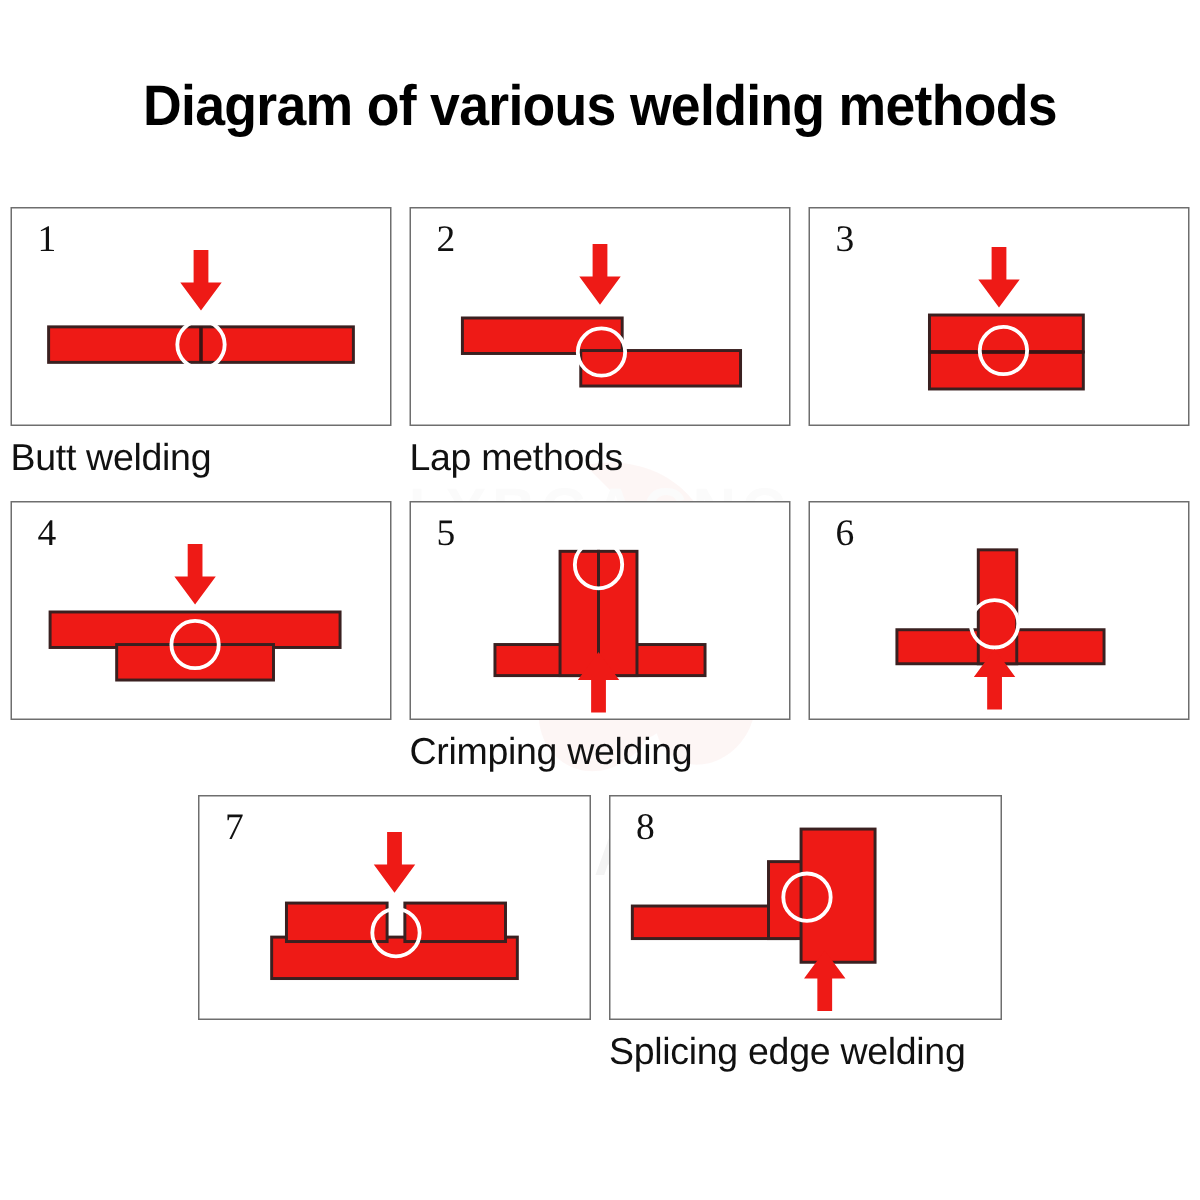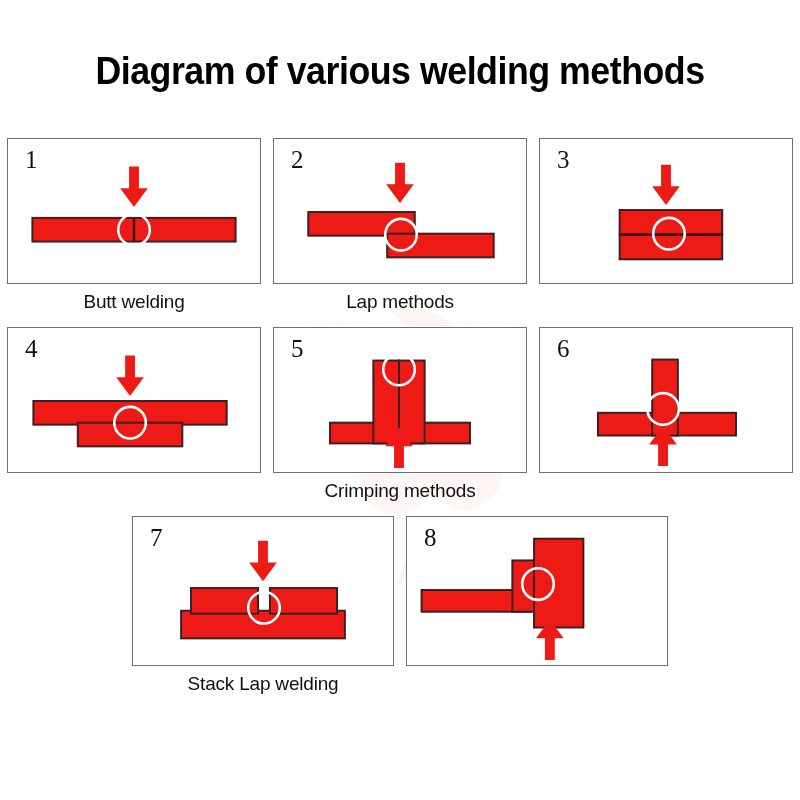--- a/index.html
+++ b/index.html
@@ -91,23 +91,23 @@
     line-height: 1;
   }
   .panel-svg {
     position: absolute;
     inset: 0;
     width: 100%;
     height: 100%;
   }
   .panel-caption {
     margin-top: 7px;
-    text-align: center;
-    font-family: "Liberation Sans", sans-serif;
-    font-size: 19px;
+    text-align: left;
+    font-family: "Liberation Sans", sans-serif;
+    font-size: 25px;
     color: #111111;
     white-space: nowrap;
     letter-spacing: -0.2px;
   }
   .row-3 .panel-cell { width: 262px; }
   .row-3 .panel-box { width: 262px; height: 150px; }
 
   
   .weld-part { stroke: #3a2020; stroke-width: 2; }
   .seam-line { stroke: #3a1414; stroke-width: 2.4; }
@@ -204,21 +204,21 @@
         <svg class="panel-svg" viewBox="0 0 254 146" xmlns="http://www.w3.org/2000/svg">
           <rect class="weld-part" x="56" y="96" width="142" height="21" fill="#ee1a16"></rect>
           <rect class="weld-part" x="100" y="33" width="26" height="84" fill="#ee1a16"></rect>
           <rect class="weld-part" x="126" y="33" width="26" height="84" fill="#ee1a16"></rect>
           <circle class="weld-circle" cx="126" cy="42" r="16"></circle>
           <g fill="#ee1a16">
             <path class="arrow-shape" d="M121 142 h10 v-22 h9 l-14 -19 l-14 19 h9 z"></path>
           </g>
         </svg>
       </div>
-      <div class="panel-caption">Crimping methods</div>
+      <div class="panel-caption">Crimping welding</div>
     </div>
 
     <div class="panel-cell">
       <div class="panel-box">
         <div class="panel-number">6</div>
         <svg class="panel-svg" viewBox="0 0 254 146" xmlns="http://www.w3.org/2000/svg">
           <rect class="weld-part" x="58" y="86" width="140" height="23" fill="#ee1a16"></rect>
           <rect class="weld-part" x="113" y="32" width="26" height="77" fill="#ee1a16"></rect>
           <circle class="weld-circle" cx="124" cy="82" r="16"></circle>
           <g fill="#ee1a16">
@@ -237,32 +237,32 @@
         <svg class="panel-svg" viewBox="0 0 262 150" xmlns="http://www.w3.org/2000/svg">
           <g fill="#ee1a16">
             <path class="arrow-shape" d="M126 24 h10 v22 h9 l-14 19 l-14 -19 h9 z"></path>
           </g>
           <rect class="weld-part" x="48" y="95" width="166" height="28" fill="#ee1a16"></rect>
           <rect class="weld-part" x="58" y="72" width="68" height="26" fill="#ee1a16"></rect>
           <rect class="weld-part" x="138" y="72" width="68" height="26" fill="#ee1a16"></rect>
           <circle class="weld-circle" cx="132" cy="92" r="16"></circle>
         </svg>
       </div>
-      <div class="panel-caption">Stack Lap welding</div>
     </div>
 
     <div class="panel-cell">
       <div class="panel-box">
         <div class="panel-number">8</div>
         <svg class="panel-svg" viewBox="0 0 262 150" xmlns="http://www.w3.org/2000/svg">
           <rect class="weld-part" x="14" y="74" width="110" height="22" fill="#ee1a16"></rect>
           <rect class="weld-part" x="106" y="44" width="40" height="52" fill="#ee1a16"></rect>
           <rect class="weld-part" x="128" y="22" width="50" height="90" fill="#ee1a16"></rect>
           <circle class="weld-circle" cx="132" cy="68" r="16"></circle>
           <g fill="#ee1a16">
             <path class="arrow-shape" d="M139 145 h10 v-22 h9 l-14 -19 l-14 19 h9 z"></path>
           </g>
         </svg>
       </div>
+      <div class="panel-caption">Splicing edge welding</div>
     </div>
   </div>
 
 </div>
 
 </body></html>

